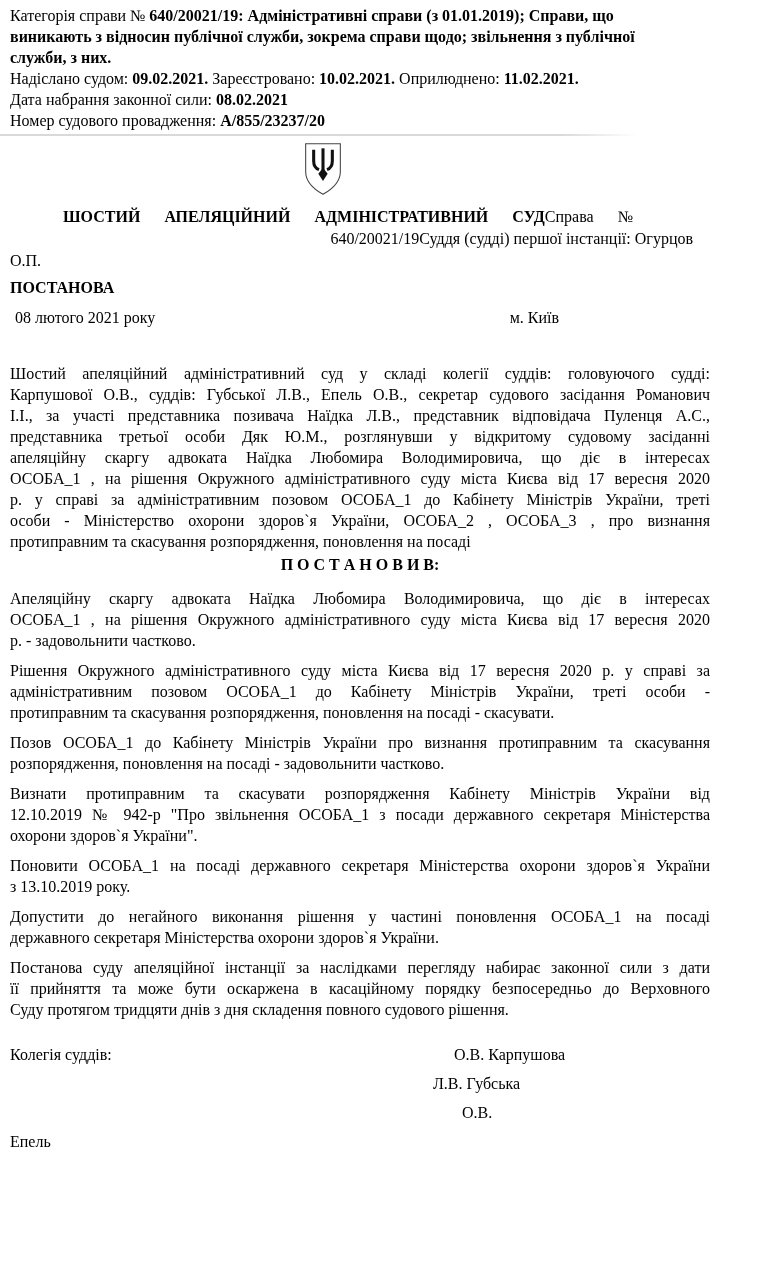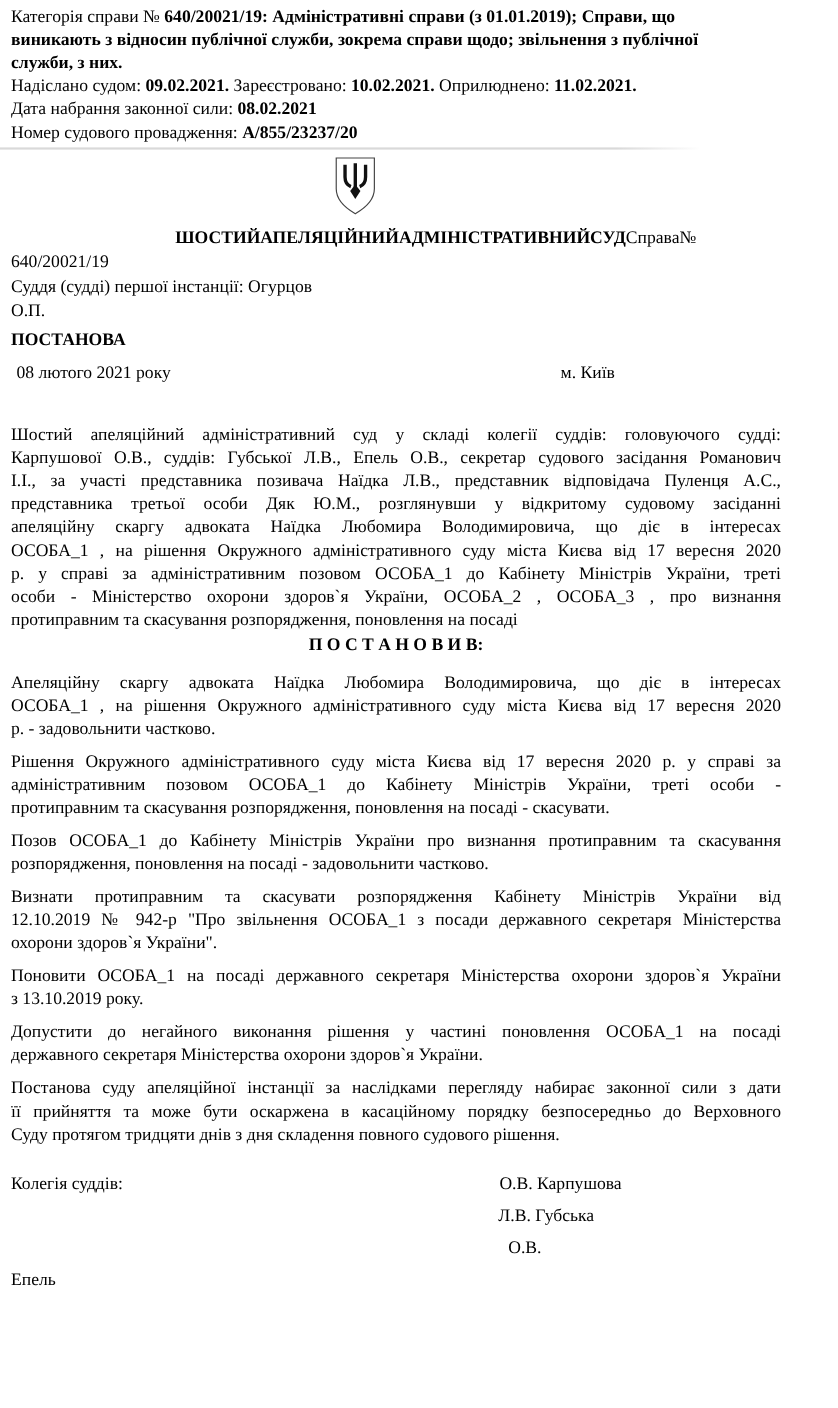--- a/index.html
+++ b/index.html
@@ -10,23 +10,23 @@
   .meta{width:640px;}
   .meta-line{line-height:21px;white-space:nowrap;}
   .meta-line b{font-weight:bold;}
   
   .rule{height:2px;width:637px;margin:3px 0 0 -10px;
         background:linear-gradient(to right,#d9d9d9 88%,rgba(217,217,217,0) 100%);}
   
   .emblem-wrap{width:625px;text-align:center;margin-top:6px;height:54px;}
   
   .court{width:700px;line-height:22px;margin-top:10px;}
-  .court-l1{display:flex;justify-content:flex-end;margin-left:53px;width:570px;}
+  .court-l1{display:flex;justify-content:space-between;margin-left:53px;width:570px;}
   .court-l1 b{font-weight:bold;}
-  .court-l2{display:flex;justify-content:flex-end;padding-right:17px;flex-direction:column;}
+  .court-l2{display:flex;justify-content:flex-end;padding-right:17px;}
   
   .title{width:625px;text-align:left;font-weight:bold;line-height:21px;}
   .title1{margin-top:5px;}
   .title2{margin-top:7px;}
   
   .dateline{width:700px;display:flex;justify-content:space-between;margin-top:9px;line-height:21px;}
   .dateline .date{margin-left:5px;}
   .dateline .place{margin-right:151px;}
   
   .docbody{width:700px;}
@@ -34,21 +34,21 @@
   .para:first-child{margin-top:35px;}
   .bline{line-height:21px;text-align:justify;text-align-last:justify;text-justify:inter-word;}
   .bline.last{text-align-last:left;}
   .heading{margin-top:2px;text-align:center;font-weight:bold;line-height:21px;}
   .heading + .para{margin-top:13px;}
   
   .sigs{margin-top:20px;}
   .sig-row{position:relative;height:29px;line-height:29px;}
   .sig-name{position:absolute;top:0;}
   .sig-row.r1 .sig-name{left:444px;}
-  .sig-row.r2 .sig-name{left:443px;}
+  .sig-row.r2 .sig-name{left:423px;}
   .sig-row.r3 .sig-name{left:452px;}
 </style>
 </head>
 <body>
 
 <div class="page">
 
   <div class="meta">
       <div class="meta-line"><span>Категорія справи № </span><b>640/20021/19: Адміністративні справи (з 01.01.2019); Справи, що</b></div>
       <div class="meta-line"><b>виникають з відносин публічної служби, зокрема справи щодо; звільнення з публічної</b></div>

